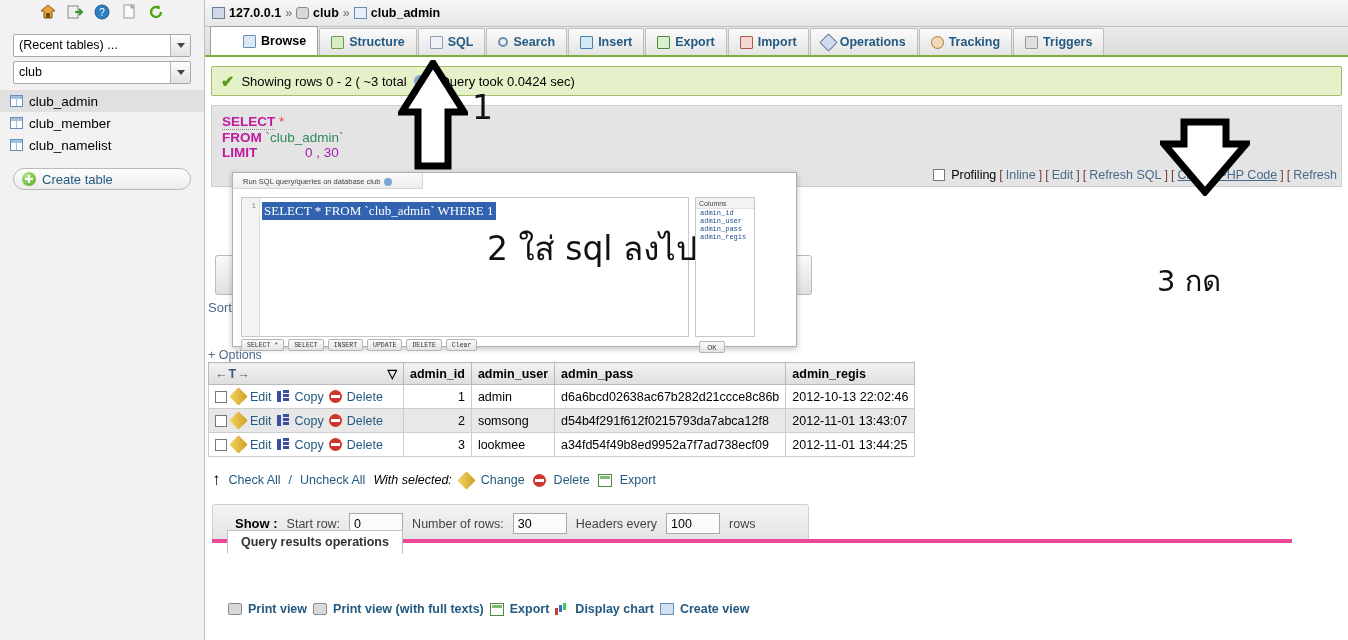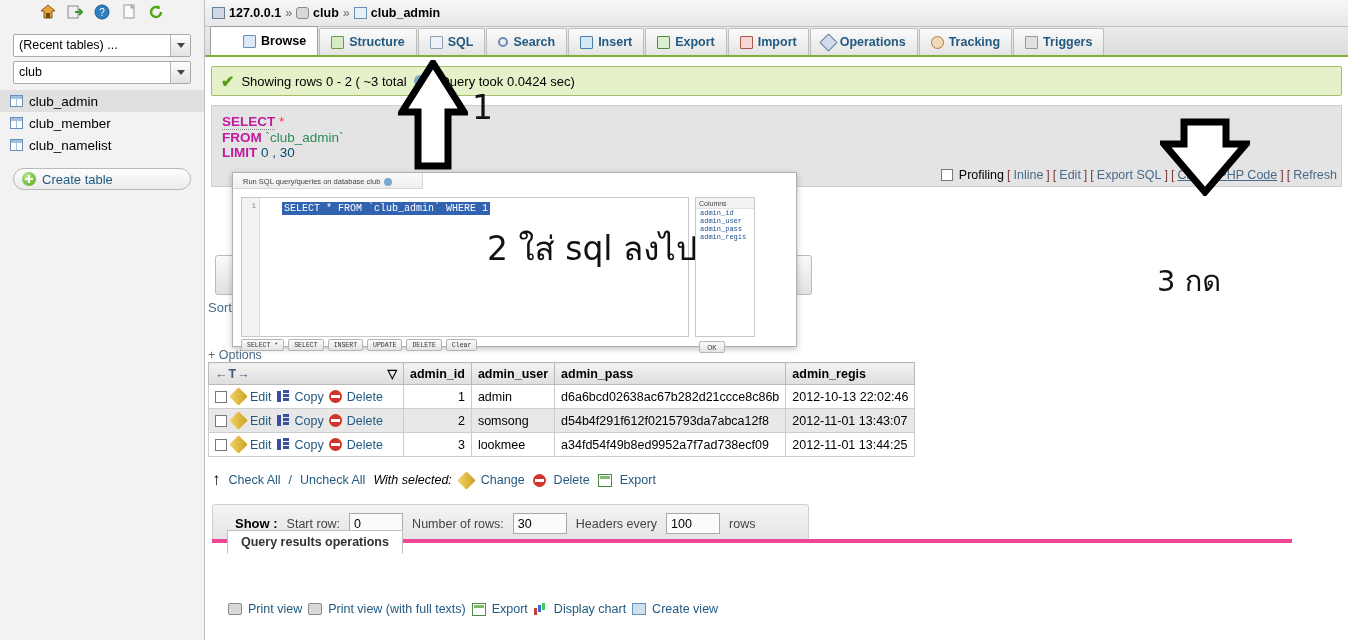--- a/index.html
+++ b/index.html
@@ -97,21 +97,21 @@
   .checkmark { color:#5c9a1b; font-size:16px; font-weight:bold; }
   .infoic { width:12px;height:12px;border-radius:50%;background:#7fa7cf;display:inline-block; }
 
   #sqlbox {
     margin:9px 6px 0 6px; background:#e4e4e4; border:1px solid #cfcfcf;
     padding:8px 10px 10px 10px; min-height:82px; position:relative;
   }
   #sqlbox .kw { color:#c21a9f; font-weight:bold; }
   #sqlbox .star { color:#e23c3c; }
   #sqlbox .tblname { color:#2e8b57; }
-  #sqlbox .num { color:#0c4a6e; }
+  #sqlbox .num { color:#a21caf;margin-left:44px; }
   #sqlbox .line { font-size:13.5px; line-height:15px; font-family:"Liberation Sans", sans-serif; }
   .kwline { border-bottom:1px dotted #888; display:inline-block; }
 
   #toolsrow {
     position:absolute; right:0; bottom:0; height:22px;
     display:flex; align-items:center; gap:3px; font-size:12.5px; color:#4a6a8a;
     padding-right:4px;
   }
   #toolsrow .cb { width:12px;height:12px;border:1px solid #777;background:#fff;display:inline-block;margin-right:3px; }
   #toolsrow a { color:#4a6a8a; text-decoration:none; }
@@ -165,21 +165,21 @@
   #qro {
     position:absolute; left:212px; top:539px; width:1080px;
     border-top:4px solid #ec4899;
   }
   #qro .legend {
     position:absolute; left:15px; top:-13px;
     background:#fff; border:1px solid #c0c0c0; border-bottom-color:#fff;
     padding:4px 13px; font-size:12.5px; font-weight:bold; color:#333;
   }
   #qrolinks { position:absolute; left:228px; top:602px; display:flex; align-items:center; gap:6px; font-size:12.5px; color:#235a81; }
-  #qrolinks a { color:#235a81; text-decoration:none; }
+  #qrolinks a { color:#235a81; text-decoration:none;font-weight:bold; }
   .prnic { width:14px;height:12px;background:#d9d9d9;border:1px solid #8a8a8a;border-radius:2px;display:inline-block;flex:none; }
   .chartic { width:14px;height:12px;display:inline-block;position:relative;flex:none; }
   .chartic:before{content:"";position:absolute;left:0;bottom:0;width:3px;height:7px;background:#cc3b3b;box-shadow:4px -3px 0 #3b6ccc,8px -5px 0 #3bcc5b;}
   .viewic { width:14px;height:12px;background:#cfe0f0;border:1px solid #6b8fb5;display:inline-block;flex:none; }
 
   
   #dialog {
     position:absolute; left:232px; top:172px; width:565px; height:175px;
     background:#fff; border:1px solid #b0b0b0; box-shadow:0 2px 6px rgba(0,0,0,.25);
   }
@@ -189,22 +189,22 @@
     width:190px; border-right:1px solid #d5d5d5;
   }
   #dialog .dtitle .dic { width:8px;height:8px;border-radius:50%;background:#7aa7d0;display:inline-block; }
   #dialog .editor {
     position:absolute; left:8px; top:24px; width:448px; height:140px;
     border:1px solid #c8c8c8; background:#fff; overflow:hidden;
   }
   #dialog .gutter { position:absolute; left:0; top:0; width:18px; height:100%; background:#f3f3f3; border-right:1px solid #ddd; }
   #dialog .lineno { font-size:7.5px; color:#888; text-align:right; padding:4px 3px 0 0; font-family:"Liberation Mono", monospace; }
   #dialog .sqlline {
-    position:absolute; left:40px; top:4px; font-family:Liberation Mono, monospace;
-    font-size:10px; color:#fff; background:#3163b0; padding:1px 2px; white-space:nowrap;
+    position:absolute; left:20px; top:4px; font-family:Liberation Serif, serif;
+    font-size:13px; color:#fff; background:#3163b0; padding:1px 2px; white-space:nowrap;
   }
   #dialog .colpanel {
     position:absolute; left:462px; top:24px; width:60px; height:140px;
     border:1px solid #c8c8c8; background:#fff;
   }
   #dialog .colpanel .ct { font-size:7px; color:#444; padding:2px 0 1px 3px; background:#f3f3f3; border-bottom:1px solid #e2e2e2; }
   #dialog .colpanel .cl { font-size:7px; color:#1f4e8c; padding:0 0 0 4px; line-height:8px; font-family:"Liberation Mono", monospace; }
   #dialog .okbtn {
     position:absolute; left:466px; top:168px; width:26px; height:12px;
     background:linear-gradient(#fbfbfb,#e3e3e3); border:1px solid #b5b5b5; border-radius:2px;
@@ -375,21 +375,21 @@
     <div id="toolsrow">
       <span class="cb"></span>
       <span style="color:#000;">Profiling</span>
       <span class="brk">[</span>
       <a href="#">Inline</a>
       <span class="brk">]</span>
       <span class="brk">[</span>
       <a href="#">Edit</a>
       <span class="brk">]</span>
       <span class="brk">[</span>
-      <a href="#">Export SQL</a>
+      <a href="#">Refresh SQL</a>
       <span class="brk">]</span>
       <span class="brk">[</span>
       <a href="#" class="hov">Create PHP Code</a>
       <span class="brk">]</span>
       <span class="brk">[</span>
       <a href="#">Refresh</a>
     </div>
   </div>
 
   <div id="sortlabel">Sort</div>

